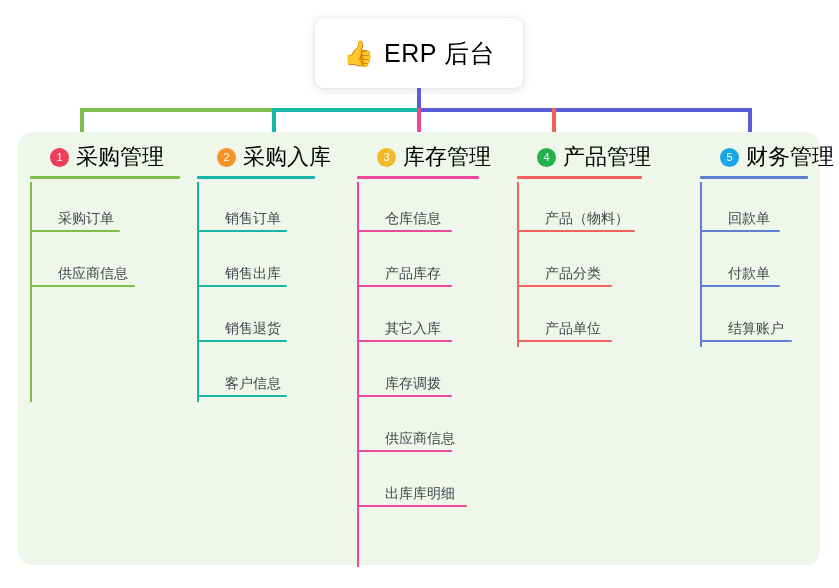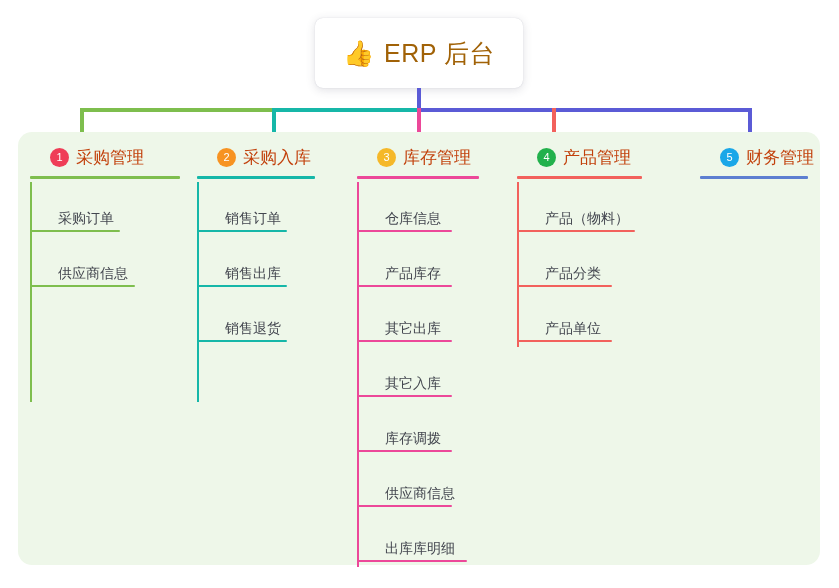--- a/index.html
+++ b/index.html
@@ -15,21 +15,21 @@
   
   .title-card{
     position:absolute;left:315px;top:18px;width:208px;height:70px;
     background:#ffffff;border-radius:8px;
     box-shadow:0 2px 10px rgba(60,64,90,.16), 0 0 1px rgba(60,64,90,.25);
     display:flex;align-items:center;justify-content:center;
     box-sizing:border-box;
   }
   .title-inner{display:flex;align-items:center;gap:10px;}
   .thumb-icon{font-size:25px;line-height:1;display:block;}
-  .title-text{font-size:25px;color:#a16207;letter-spacing:.5px;white-space:nowrap;}
+  .title-text{font-size:25px;color:#000000;letter-spacing:.5px;white-space:nowrap;}
 
   
   .conn{position:absolute;}
   .stem-root{left:417px;top:88px;width:4px;height:22px;background:#5b5bd6;}
   
   .bus{top:108px;height:4px;}
   .bus-green{left:80px;width:192px;background:#7ebe4e;}
   .bus-teal{left:272px;width:147px;background:#16b7a8;}
   .bus-purple{left:419px;width:333px;background:#5b5bd6;}
   
@@ -47,21 +47,21 @@
   }
 
   
   .col{position:absolute;top:144px;}
   .col-head{display:flex;align-items:center;gap:7px;height:26px;padding-left:20px;white-space:nowrap;}
   .badge{
     width:19px;height:19px;border-radius:50%;
     color:#fff;font-size:11px;line-height:19px;text-align:center;
     flex:0 0 auto;font-weight:normal;
   }
-  .head-label{font-size:17px;color:#c2410c;}
+  .head-label{font-size:22px;color:#000000;}
   .head-rule{height:3px;margin-top:6px;border-radius:1px;}
 
   .leaves{position:relative;margin-top:3px;}
   .spine{position:absolute;left:0;top:0;width:2px;}
   .leaf{position:relative;height:55px;}
   .leaf-text{
     position:absolute;left:28px;bottom:9px;
     font-size:14px;color:#43464f;white-space:nowrap;
   }
   .leaf-rule{position:absolute;left:0;bottom:5px;height:2px;border-radius:1px;}
@@ -128,43 +128,43 @@
           <div class="leaf-rule" style="background: rgb(22, 183, 168); width: 90px;"></div>
         </div>
         <div class="leaf">
           <span class="leaf-text">销售出库</span>
           <div class="leaf-rule" style="background: rgb(22, 183, 168); width: 90px;"></div>
         </div>
         <div class="leaf">
           <span class="leaf-text">销售退货</span>
           <div class="leaf-rule" style="background: rgb(22, 183, 168); width: 90px;"></div>
         </div>
+        <div class="leaf">
+          <span class="leaf-text">客户信息</span>
+          <div class="leaf-rule" style="background: rgb(22, 183, 168); width: 90px;"></div>
+        </div>
       </div>
     </div>
   <div class="col" id="col3">
       <div class="col-head">
         <span class="badge" style="background: rgb(245, 184, 41);">3</span>
         <span class="head-label">库存管理</span>
       </div>
       <div class="head-rule" style="background: rgb(236, 72, 153); width: 122px;"></div>
       <div class="leaves">
         <div class="spine" style="background: rgb(236, 72, 153); height: 385px;"></div>
         <div class="leaf">
           <span class="leaf-text">仓库信息</span>
           <div class="leaf-rule" style="background: rgb(236, 72, 153); width: 95px;"></div>
         </div>
         <div class="leaf">
           <span class="leaf-text">产品库存</span>
           <div class="leaf-rule" style="background: rgb(236, 72, 153); width: 95px;"></div>
         </div>
         <div class="leaf">
-          <span class="leaf-text">其它出库</span>
-          <div class="leaf-rule" style="background: rgb(236, 72, 153); width: 95px;"></div>
-        </div>
-        <div class="leaf">
           <span class="leaf-text">其它入库</span>
           <div class="leaf-rule" style="background: rgb(236, 72, 153); width: 95px;"></div>
         </div>
         <div class="leaf">
           <span class="leaf-text">库存调拨</span>
           <div class="leaf-rule" style="background: rgb(236, 72, 153); width: 95px;"></div>
         </div>
         <div class="leaf">
           <span class="leaf-text">供应商信息</span>
           <div class="leaf-rule" style="background: rgb(236, 72, 153); width: 95px;"></div>
@@ -196,15 +196,30 @@
           <div class="leaf-rule" style="background: rgb(242, 97, 92); width: 95px;"></div>
         </div>
       </div>
     </div>
   <div class="col" id="col5">
       <div class="col-head">
         <span class="badge" style="background: rgb(26, 167, 232);">5</span>
         <span class="head-label">财务管理</span>
       </div>
       <div class="head-rule" style="background: rgb(93, 127, 209); width: 108px;"></div>
+      <div class="leaves">
+        <div class="spine" style="background: rgb(93, 127, 209); height: 165px;"></div>
+        <div class="leaf">
+          <span class="leaf-text">回款单</span>
+          <div class="leaf-rule" style="background: rgb(93, 127, 209); width: 80px;"></div>
+        </div>
+        <div class="leaf">
+          <span class="leaf-text">付款单</span>
+          <div class="leaf-rule" style="background: rgb(93, 127, 209); width: 80px;"></div>
+        </div>
+        <div class="leaf">
+          <span class="leaf-text">结算账户</span>
+          <div class="leaf-rule" style="background: rgb(93, 127, 209); width: 92px;"></div>
+        </div>
+      </div>
     </div>
 
 </div>
 
 </body></html>

